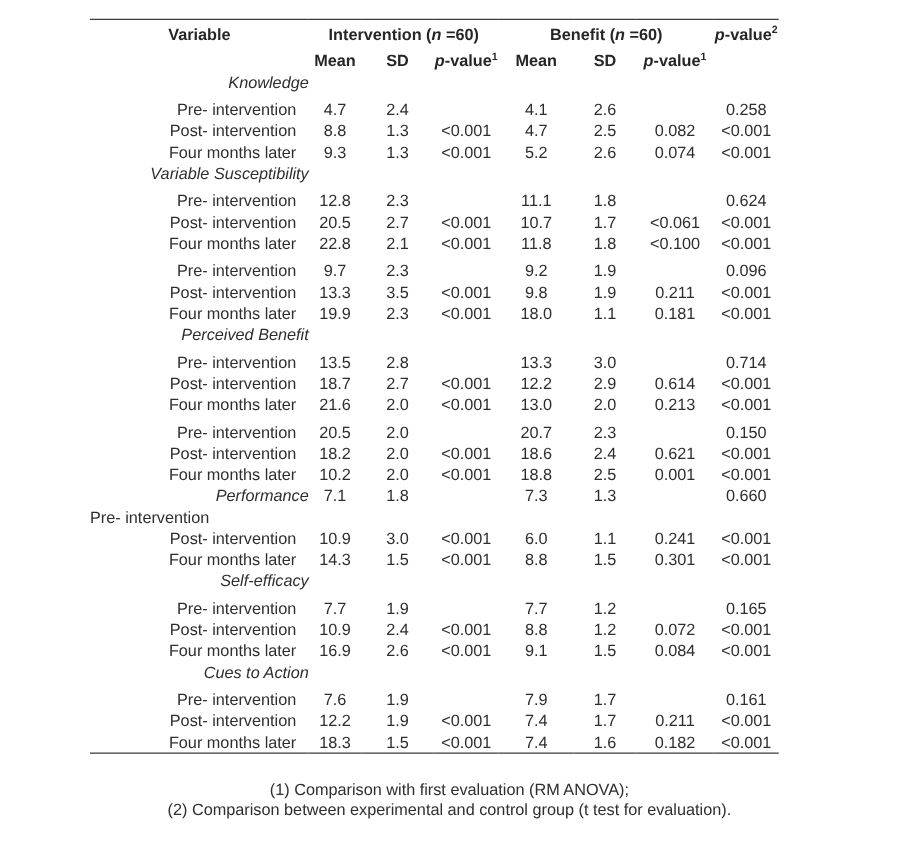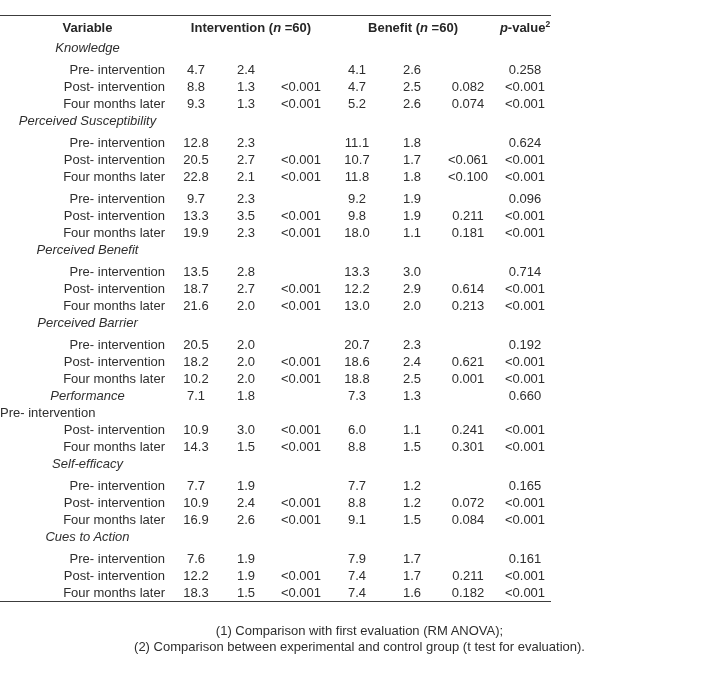--- a/index.html
+++ b/index.html
@@ -11,20 +11,21 @@
     font-family: "Liberation Sans", sans-serif;
     color: #2e2e2e;
     overflow: hidden;
   }
   .page {
     padding-top: 15px;
   }
   table.results {
     border-collapse: collapse;
     table-layout: fixed;
+    margin-left: 72px;
     width: 551px;
     border-top: 1.5px solid #3c3c3c;
     border-bottom: 1.5px solid #3c3c3c;
   }
   col.c-var   { width: 175px; }
   col.c-mean1 { width: 42px; }
   col.c-sd1   { width: 58px; }
   col.c-p1    { width: 52px; }
   col.c-mean2 { width: 60px; }
   col.c-sd2   { width: 50px; }
@@ -45,21 +46,21 @@
     font-weight: bold;
     color: #262626;
   }
   thead tr.grp th { height: 20px; vertical-align: top; padding-top: 3px; }
   thead tr.sub th { height: 18px; }
   sup {
     font-size: 8.5px;
     line-height: 0;
   }
   td.section-name {
-    text-align: center;
+    text-align: right;
     font-style: italic;
   }
   td.sub-label {
     text-align: left;
   }
   td.row-label {
     text-align: right;
     padding-right: 10px;
   }
   tr.gap td { padding-top: 5px; height: 17px; }
@@ -92,20 +93,30 @@
         <col class="c-pc">
         <col class="c-p2">
     </colgroup>
     <thead>
       <tr class="grp">
         <th>Variable</th>
         <th colspan="3"><span>Intervention (</span><i>n</i><span> =60)</span></th>
         <th colspan="3"><span>Benefit (</span><i>n</i><span> =60)</span></th>
         <th><i>p</i><span>-value</span><sup>2</sup></th>
       </tr>
+      <tr class="sub">
+        <th></th>
+        <th>Mean</th>
+        <th>SD</th>
+        <th><i>p</i><span>-value</span><sup>1</sup></th>
+        <th>Mean</th>
+        <th>SD</th>
+        <th><i>p</i><span>-value</span><sup>1</sup></th>
+        <th></th>
+      </tr>
     </thead>
     <tbody id="tbody">
         <tr>
           <td class="section-name">Knowledge</td>
           <td class="num"></td>
           <td class="num"></td>
           <td class="num"></td>
           <td class="num"></td>
           <td class="num"></td>
           <td class="num"></td>
@@ -135,21 +146,21 @@
           <td class="row-label">Four months later</td>
           <td class="num">9.3</td>
           <td class="num">1.3</td>
           <td class="num">&lt;0.001</td>
           <td class="num">5.2</td>
           <td class="num">2.6</td>
           <td class="num">0.074</td>
           <td class="num">&lt;0.001</td>
         </tr>
         <tr>
-          <td class="section-name">Perceived Susceptibility</td>
+          <td class="section-name">Variable Susceptibility</td>
           <td class="num"></td>
           <td class="num"></td>
           <td class="num"></td>
           <td class="num"></td>
           <td class="num"></td>
           <td class="num"></td>
           <td class="num"></td>
         </tr>
         <tr class="gap">
           <td class="row-label">Pre- intervention</td>
@@ -244,39 +255,29 @@
         <tr>
           <td class="row-label">Four months later</td>
           <td class="num">21.6</td>
           <td class="num">2.0</td>
           <td class="num">&lt;0.001</td>
           <td class="num">13.0</td>
           <td class="num">2.0</td>
           <td class="num">0.213</td>
           <td class="num">&lt;0.001</td>
         </tr>
-        <tr>
-          <td class="section-name">Perceived Barrier</td>
-          <td class="num"></td>
-          <td class="num"></td>
-          <td class="num"></td>
-          <td class="num"></td>
-          <td class="num"></td>
-          <td class="num"></td>
-          <td class="num"></td>
-        </tr>
         <tr class="gap">
           <td class="row-label">Pre- intervention</td>
           <td class="num">20.5</td>
           <td class="num">2.0</td>
           <td class="num"></td>
           <td class="num">20.7</td>
           <td class="num">2.3</td>
           <td class="num"></td>
-          <td class="num">0.192</td>
+          <td class="num">0.150</td>
         </tr>
         <tr>
           <td class="row-label">Post- intervention</td>
           <td class="num">18.2</td>
           <td class="num">2.0</td>
           <td class="num">&lt;0.001</td>
           <td class="num">18.6</td>
           <td class="num">2.4</td>
           <td class="num">0.621</td>
           <td class="num">&lt;0.001</td>

